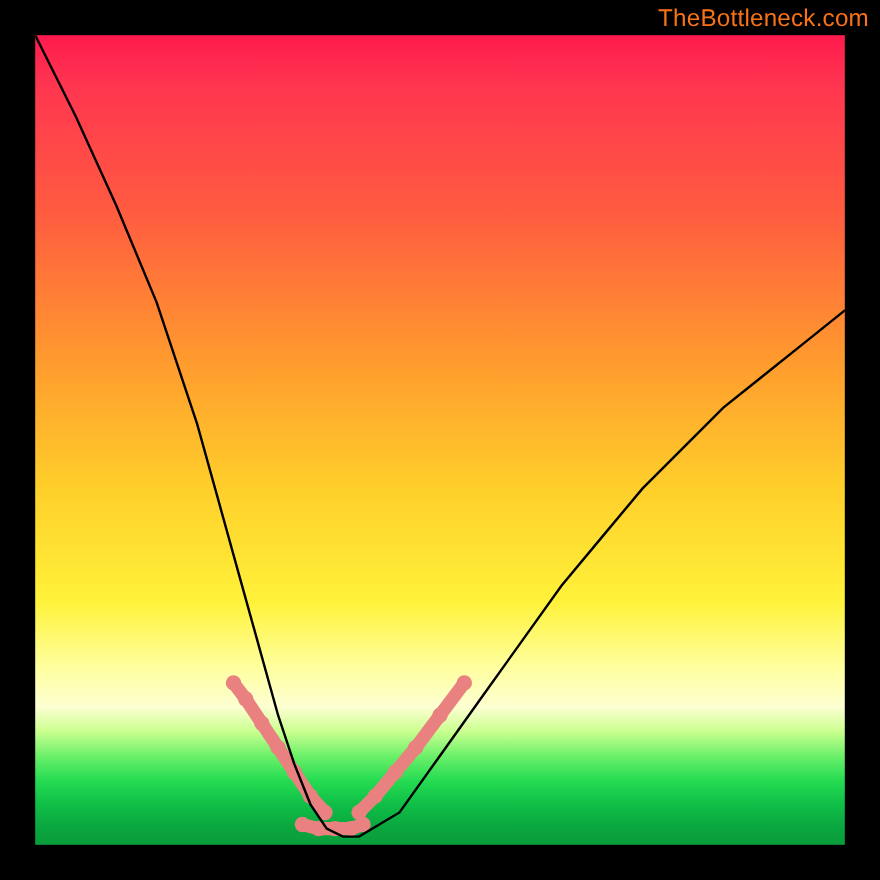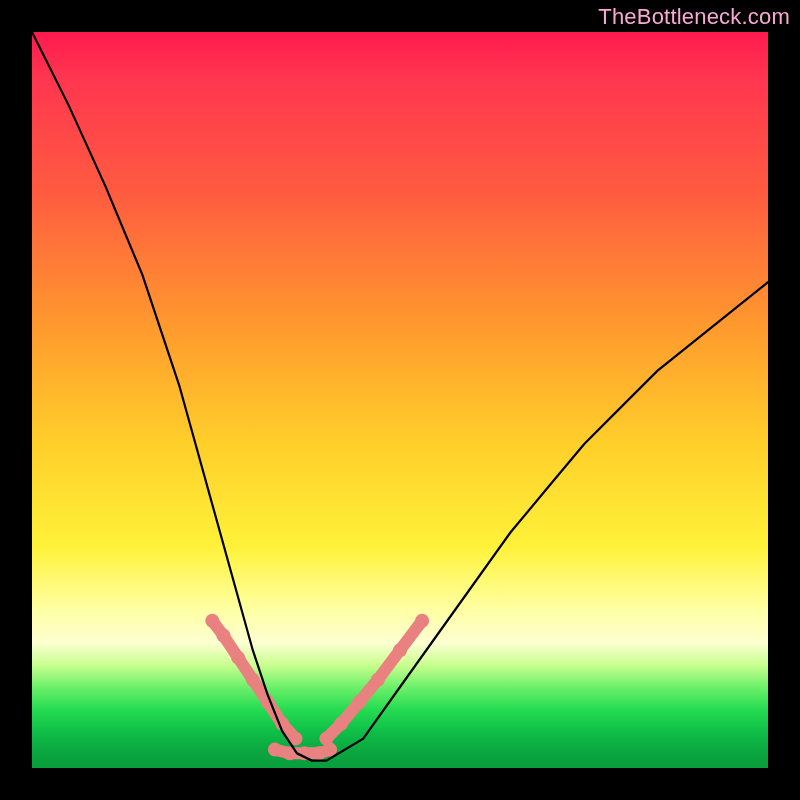--- a/index.html
+++ b/index.html
@@ -41,21 +41,21 @@
       #26dc52 92%,
       #0fbf47 95%,
       #0aa53e 98%,
       #099e3c 100%
     );
   }
   .watermark {
     position: absolute;
     top: 4px;
     right: 10px;
-    color: #f9a8d4;
+    color: #f97316;
     font-size: 22px;
     font-weight: 500;
     letter-spacing: 0.2px;
     user-select: none;
   }
   svg.overlay {
     position: absolute;
     top: 0;
     left: 0;
     width: 736px;

